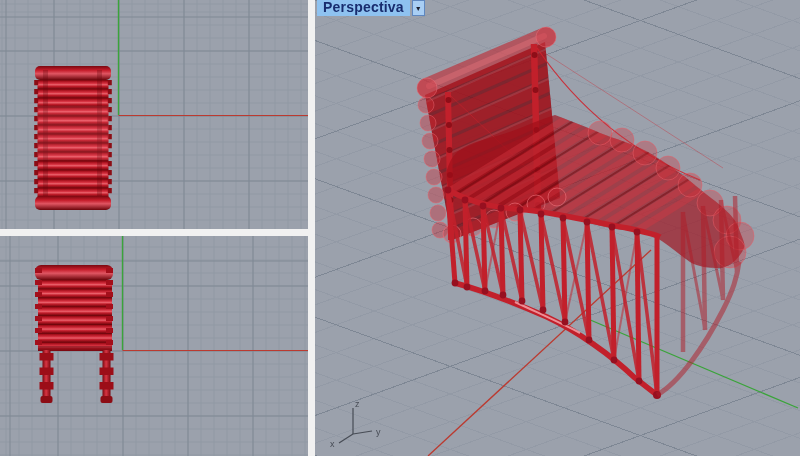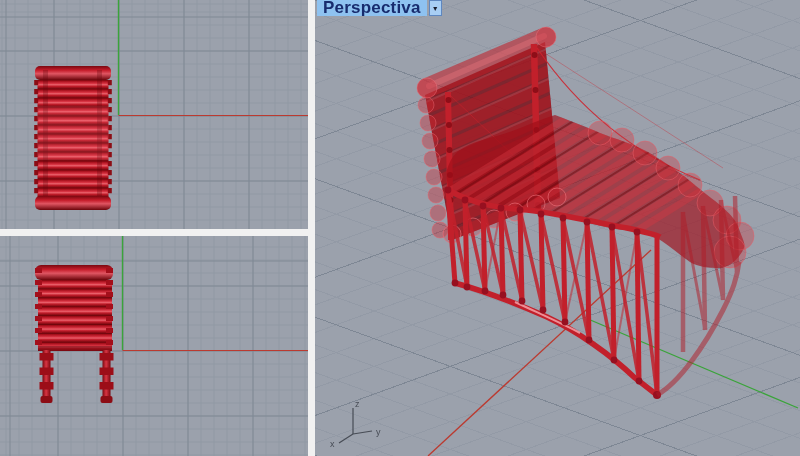--- a/index.html
+++ b/index.html
@@ -43,21 +43,21 @@
   }
   .divider{position:absolute;background:var(--divider);}
   #div-v{left:308px;top:0;width:7px;height:456px;}
   #div-h{left:0;top:229px;width:308px;height:7px;}
 
   .vp svg{position:absolute;left:0;top:0;}
 
   .vp-tab{position:absolute;left:2px;top:0;display:flex;align-items:stretch;z-index:5;}
   .vp-tab .tab-label{
     background:var(--tab-bg);color:var(--tab-text);
-    font-size:17px;font-weight:bold;line-height:15px;padding:0 6px 1px 6px;
+    font-size:14px;font-weight:bold;line-height:15px;padding:0 6px 1px 6px;
     letter-spacing:.2px;
   }
   .vp-tab .tab-arrow{
     margin-left:2px;width:13px;background:var(--tab-arrow-bg);
     border:1px solid var(--tab-arrow-border);box-sizing:border-box;
     display:flex;align-items:center;justify-content:center;
     font-size:7px;color:#1c2030;line-height:1;
   }
 </style>
 </head>

